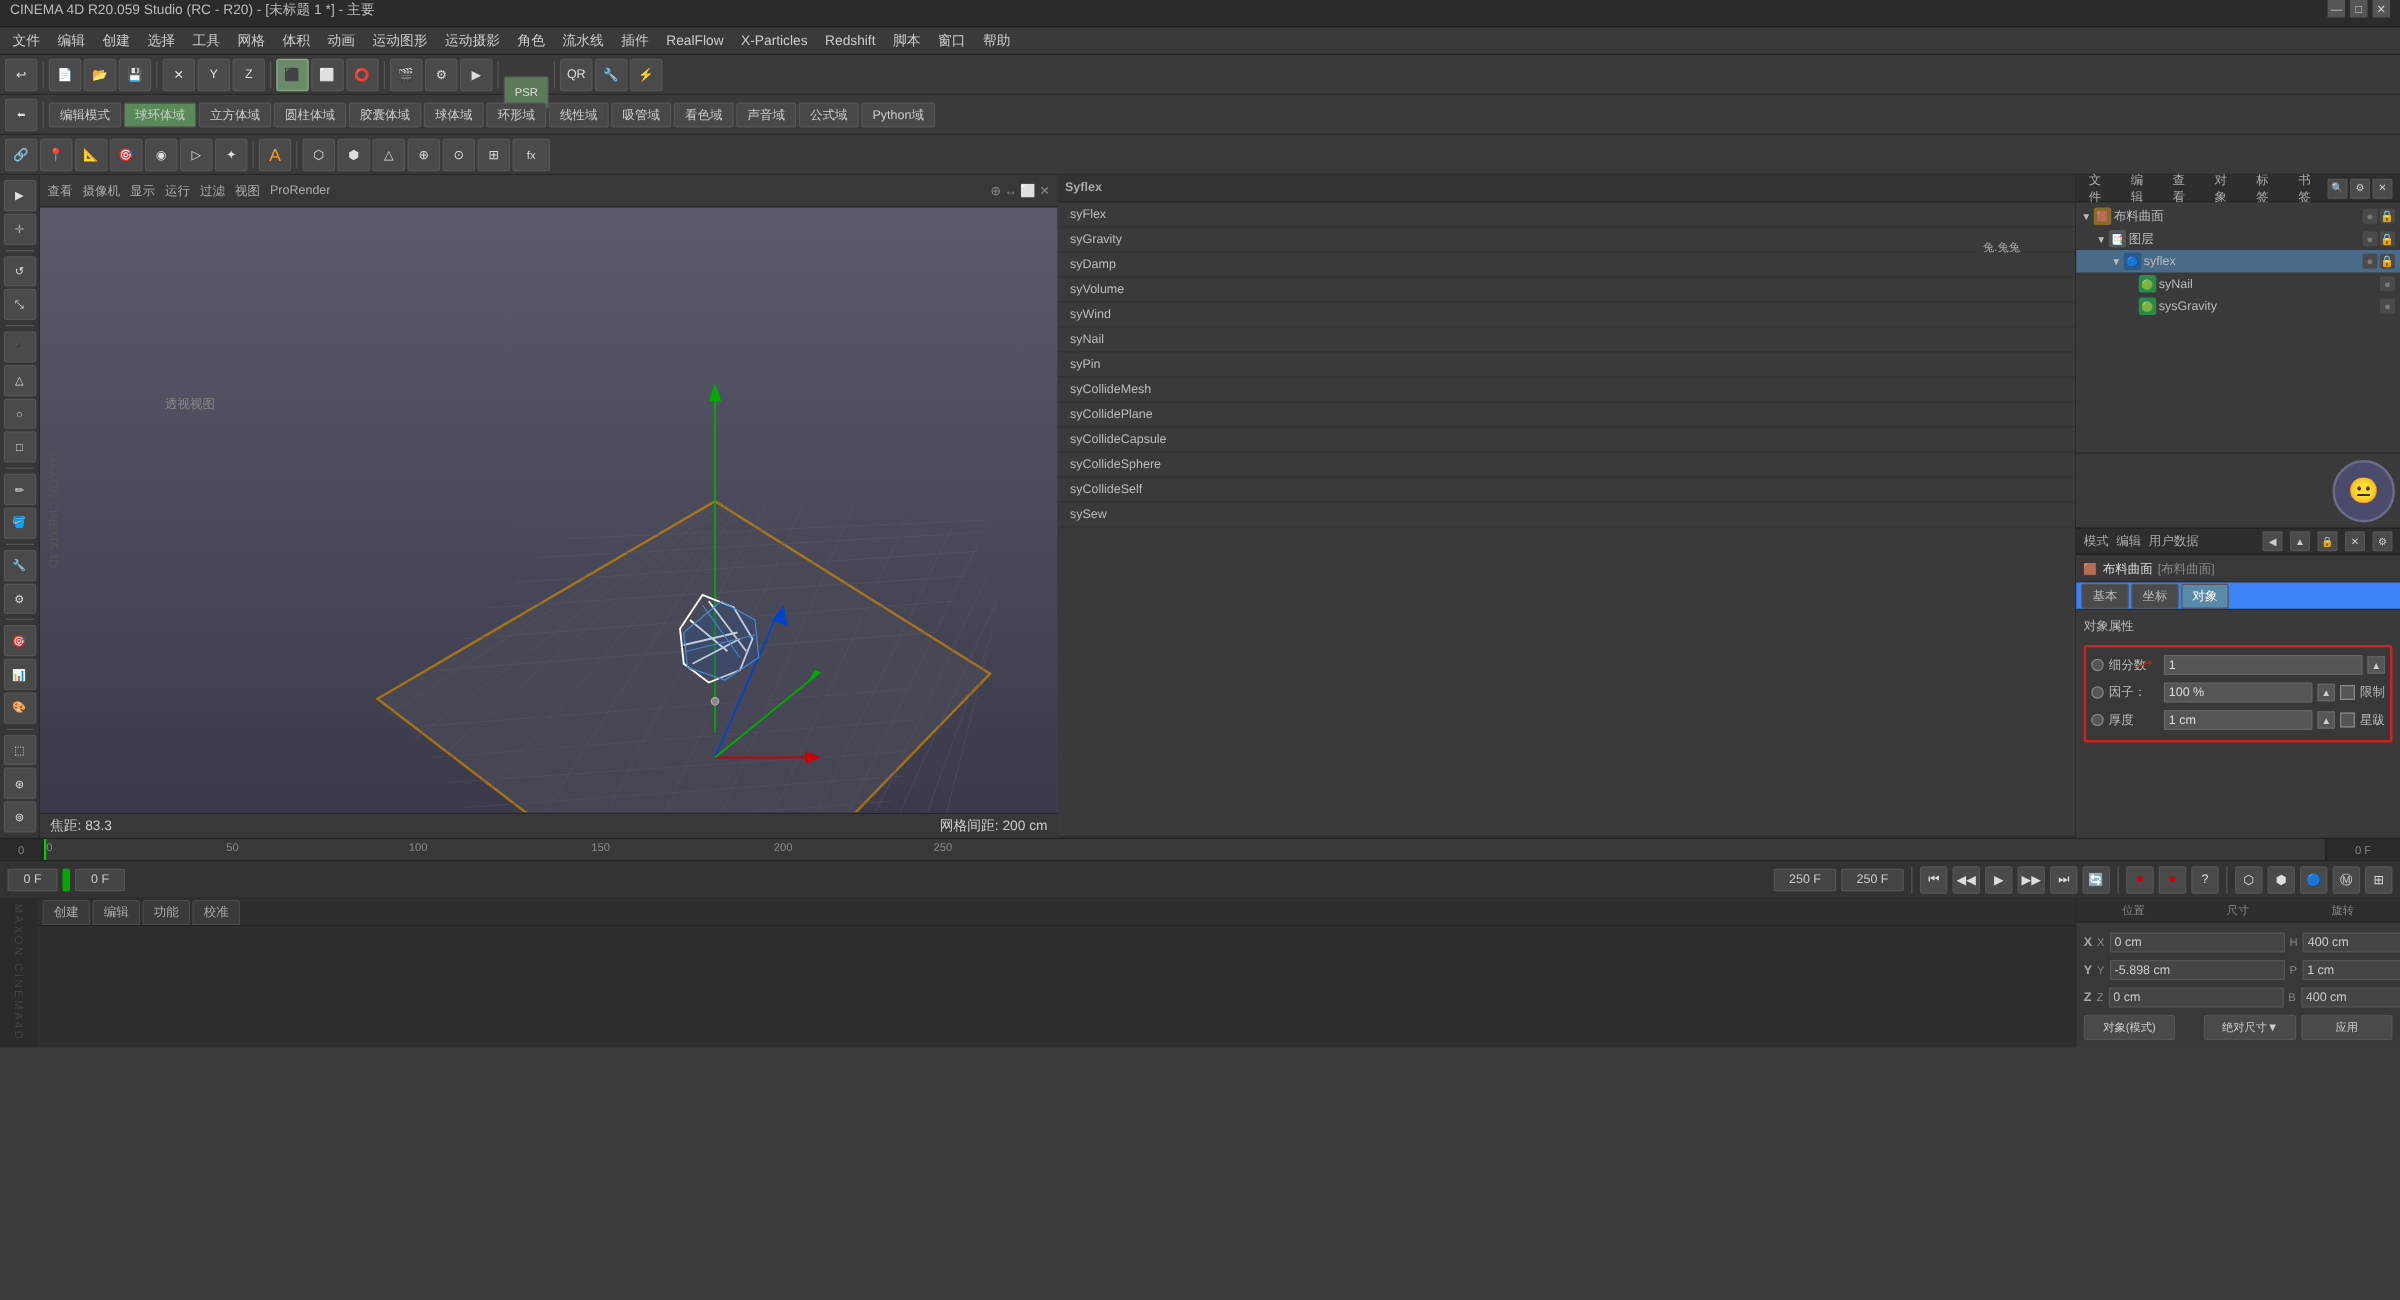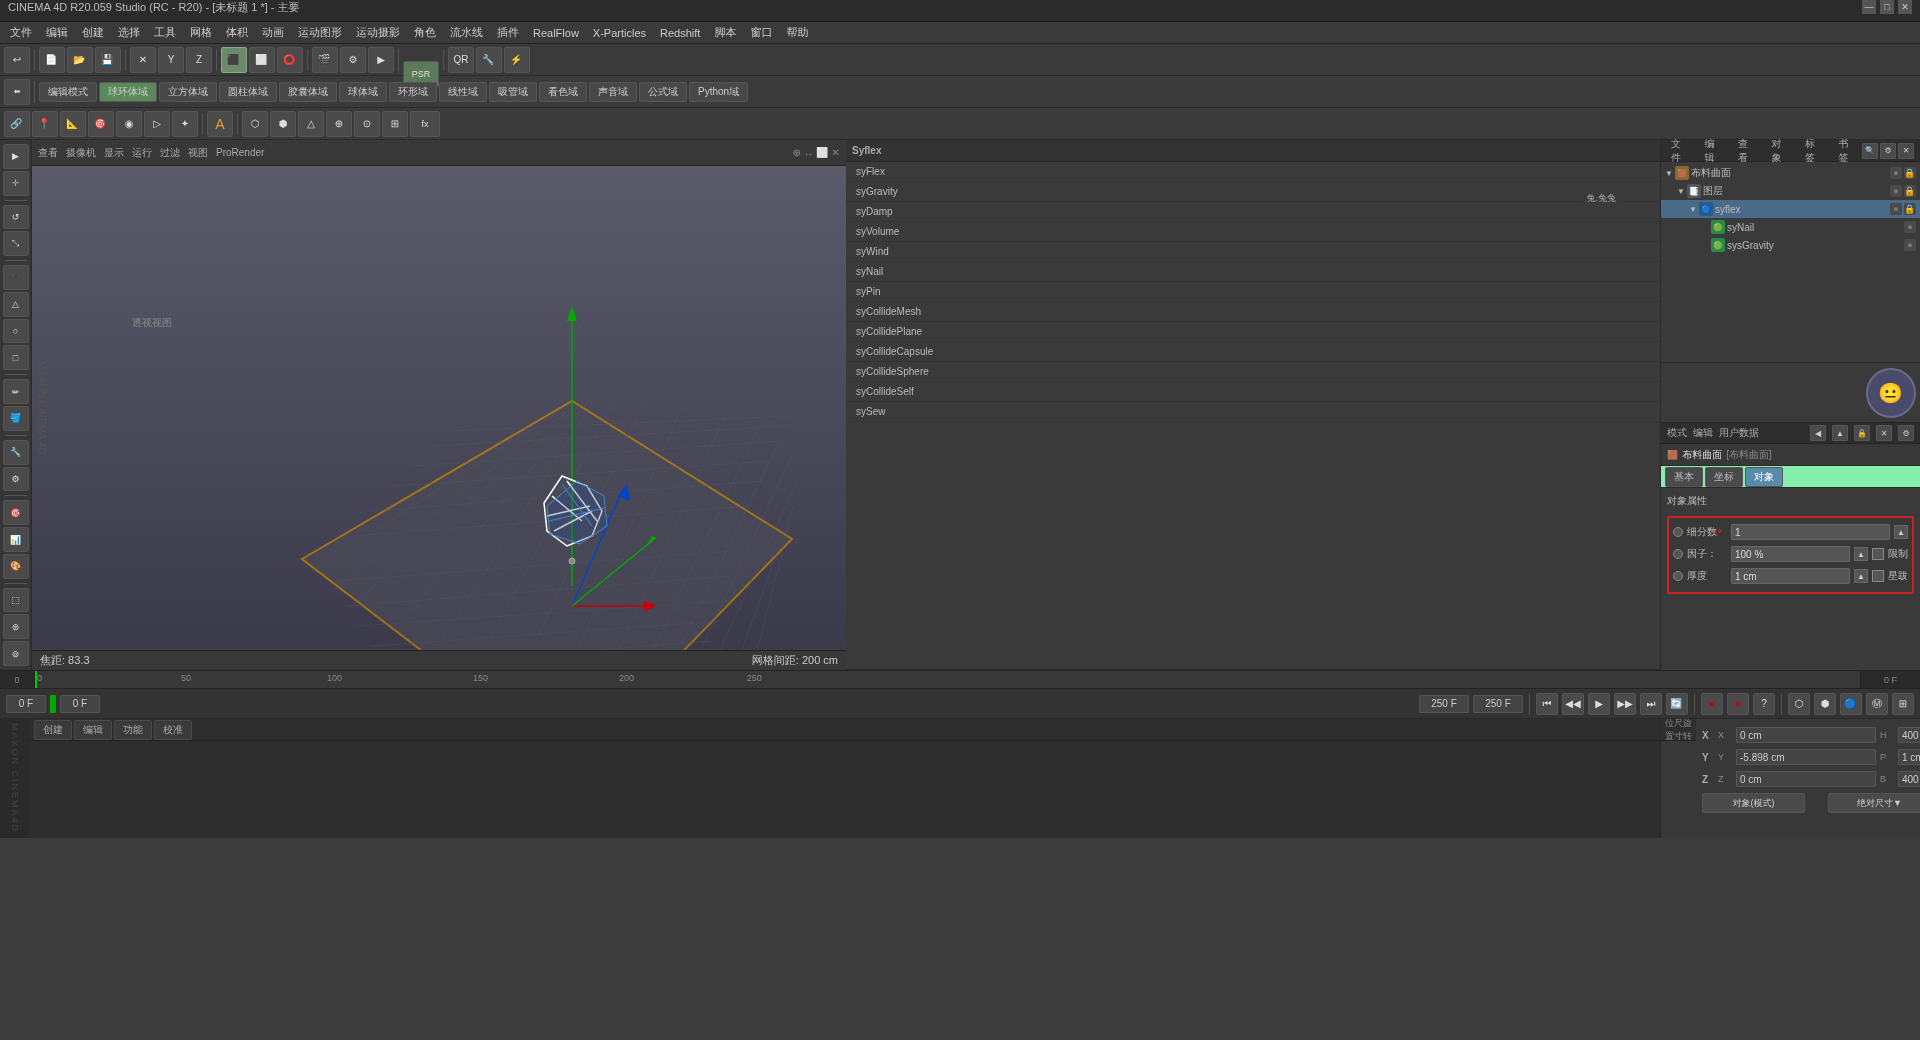--- a/index.html
+++ b/index.html
@@ -393,21 +393,21 @@
       flex: 1;
       padding: 4px 6px;
       overflow: hidden;
       background: #2e2e2e;
     }
 
     #bottom-right {
       width: 260px;
       border-left: 1px solid #2a2a2a;
       display: flex;
-      flex-direction: row;
+      flex-direction: column;
     }
     #coord-panel {
       padding: 6px;
     }
     .coord-row {
       display: flex;
       align-items: center;
       height: 20px;
       gap: 4px;
       margin-bottom: 2px;
@@ -856,21 +856,21 @@
       <div class="small-icon-btn">✕</div>
       <div class="small-icon-btn">⚙</div>
     </div>
 
     <div style="height:22px;background:#383838;display:flex;align-items:center;padding:0 6px;gap:4px;border-bottom:1px solid #2a2a2a;">
       <span style="font-size:9px;color:#aaa;">🟫</span>
       <span style="font-size:10px;color:#ddd;">布料曲面</span>
       <span style="font-size:10px;color:#888;">[布料曲面]</span>
     </div>
 
-    <div style="height:22px;background:#86efac;display:flex;align-items:center;padding:0 4px;gap:2px;border-bottom:1px solid #2a2a2a;">
+    <div style="height:22px;background:#3b82f6;display:flex;align-items:center;padding:0 4px;gap:2px;border-bottom:1px solid #2a2a2a;">
       <div class="props-tab">基本</div>
       <div class="props-tab">坐标</div>
       <div class="props-tab active">对象</div>
     </div>
 
     <div style="flex:1;padding:6px;background:#3a3a3a;overflow-y:auto;position:relative;">
       <div style="font-size:10px;color:#bbb;margin-bottom:8px;font-weight:normal;">对象属性</div>
 
       <div class="props-highlight-box">
 

